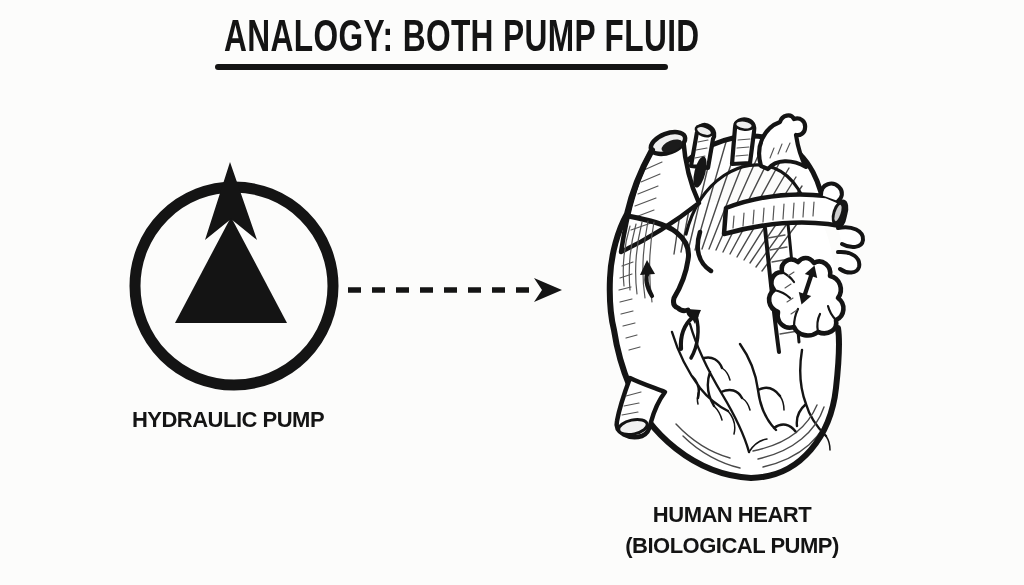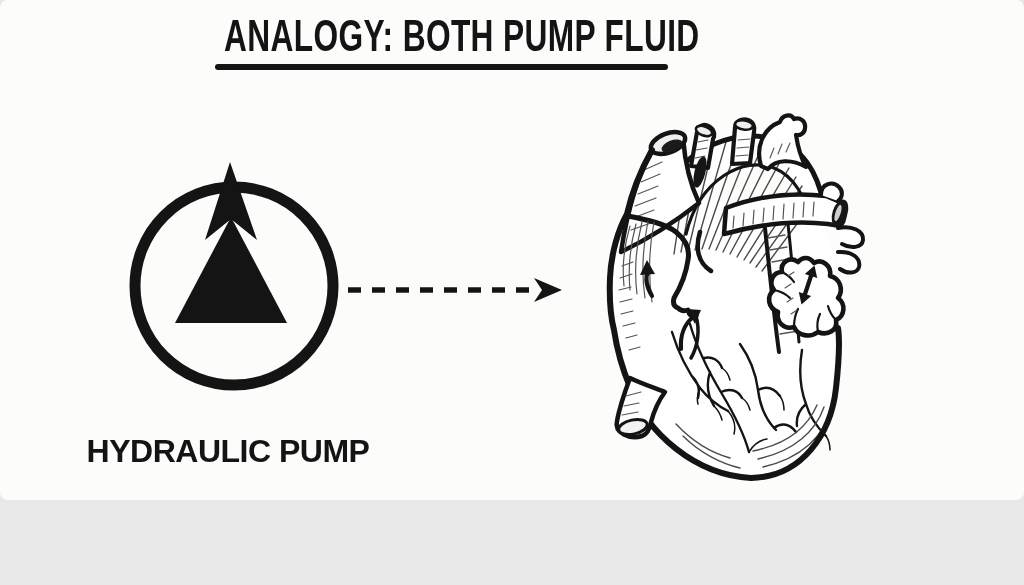--- a/index.html
+++ b/index.html
@@ -1,39 +1,39 @@
 <!DOCTYPE html>
 <html style="--ink: #141414; --bg: #fcfcfb;"><head>
 <meta charset="utf-8">
 <style>
   :root { --ink:#141414; --bg:#fcfcfb; }
   html,body { margin:0; padding:0; background:#e8e8e8; }
   .canvas {
-    position:relative; width:1024px; height:500px; margin:0 auto;
+    position:relative; width:1024px; height:585px; margin:0 auto;
     background:var(--bg); overflow:hidden;
-    font-family:"Liberation Sans", sans-serif; color:var(--ink);border-radius:8px;
+    font-family:"Liberation Sans", sans-serif; color:var(--ink);
   }
   .title {
     position:absolute; left:140px; top:11px; width:600px;
     text-align:center; font-size:44px; font-weight:bold;
     white-space:nowrap; transform:scaleX(0.72); transform-origin:center top;
     letter-spacing:0.5px; color:var(--ink);
   }
   .title-underline {
     position:absolute; left:215px; top:64px; width:453px; height:6px;
     background:var(--ink); border-radius:3px;
   }
   .fig-svg { position:absolute; }
   .pump-svg  { left:118px; top:152px; width:232px; height:245px; }
   .arrow-svg { left:338px; top:268px; width:235px; height:44px; }
   .heart-svg { left:588px; top:106px; width:330px; height:410px; }
   .label {
     position:absolute; width:300px; text-align:center;
-    font-weight:bold; font-size:32px; line-height:31px;
-    letter-spacing:-0.5px; color:var(--ink); white-space:nowrap;margin-top:32px;
+    font-weight:bold; font-size:22px; line-height:31px;
+    letter-spacing:-0.5px; color:var(--ink); white-space:nowrap;
   }
   .label-left  { left:78px;  top:404px; }
   .label-right { left:582px; top:499px; }
 </style>
 </head>
 <body>
 
 <div class="canvas">
 
   <div class="title">ANALOGY: BOTH PUMP FLUID</div>
@@ -139,14 +139,18 @@
         <polygon points="226.5,159.6 229.2,172.1 216.8,167.9" fill="#141414" stroke="none"></polygon>
         <polygon points="213.5,198.4 223.2,190.1 210.8,185.9" fill="#141414" stroke="none"></polygon>
       </g>
     </g>
   </svg>
 
   <div class="label label-left">
     <div>HYDRAULIC PUMP</div>
   </div>
 
+  <div class="label label-right">
+    <div>HUMAN HEART</div>
+    <div>(BIOLOGICAL PUMP)</div>
+  </div>
 
 </div>
 
 </body></html>

